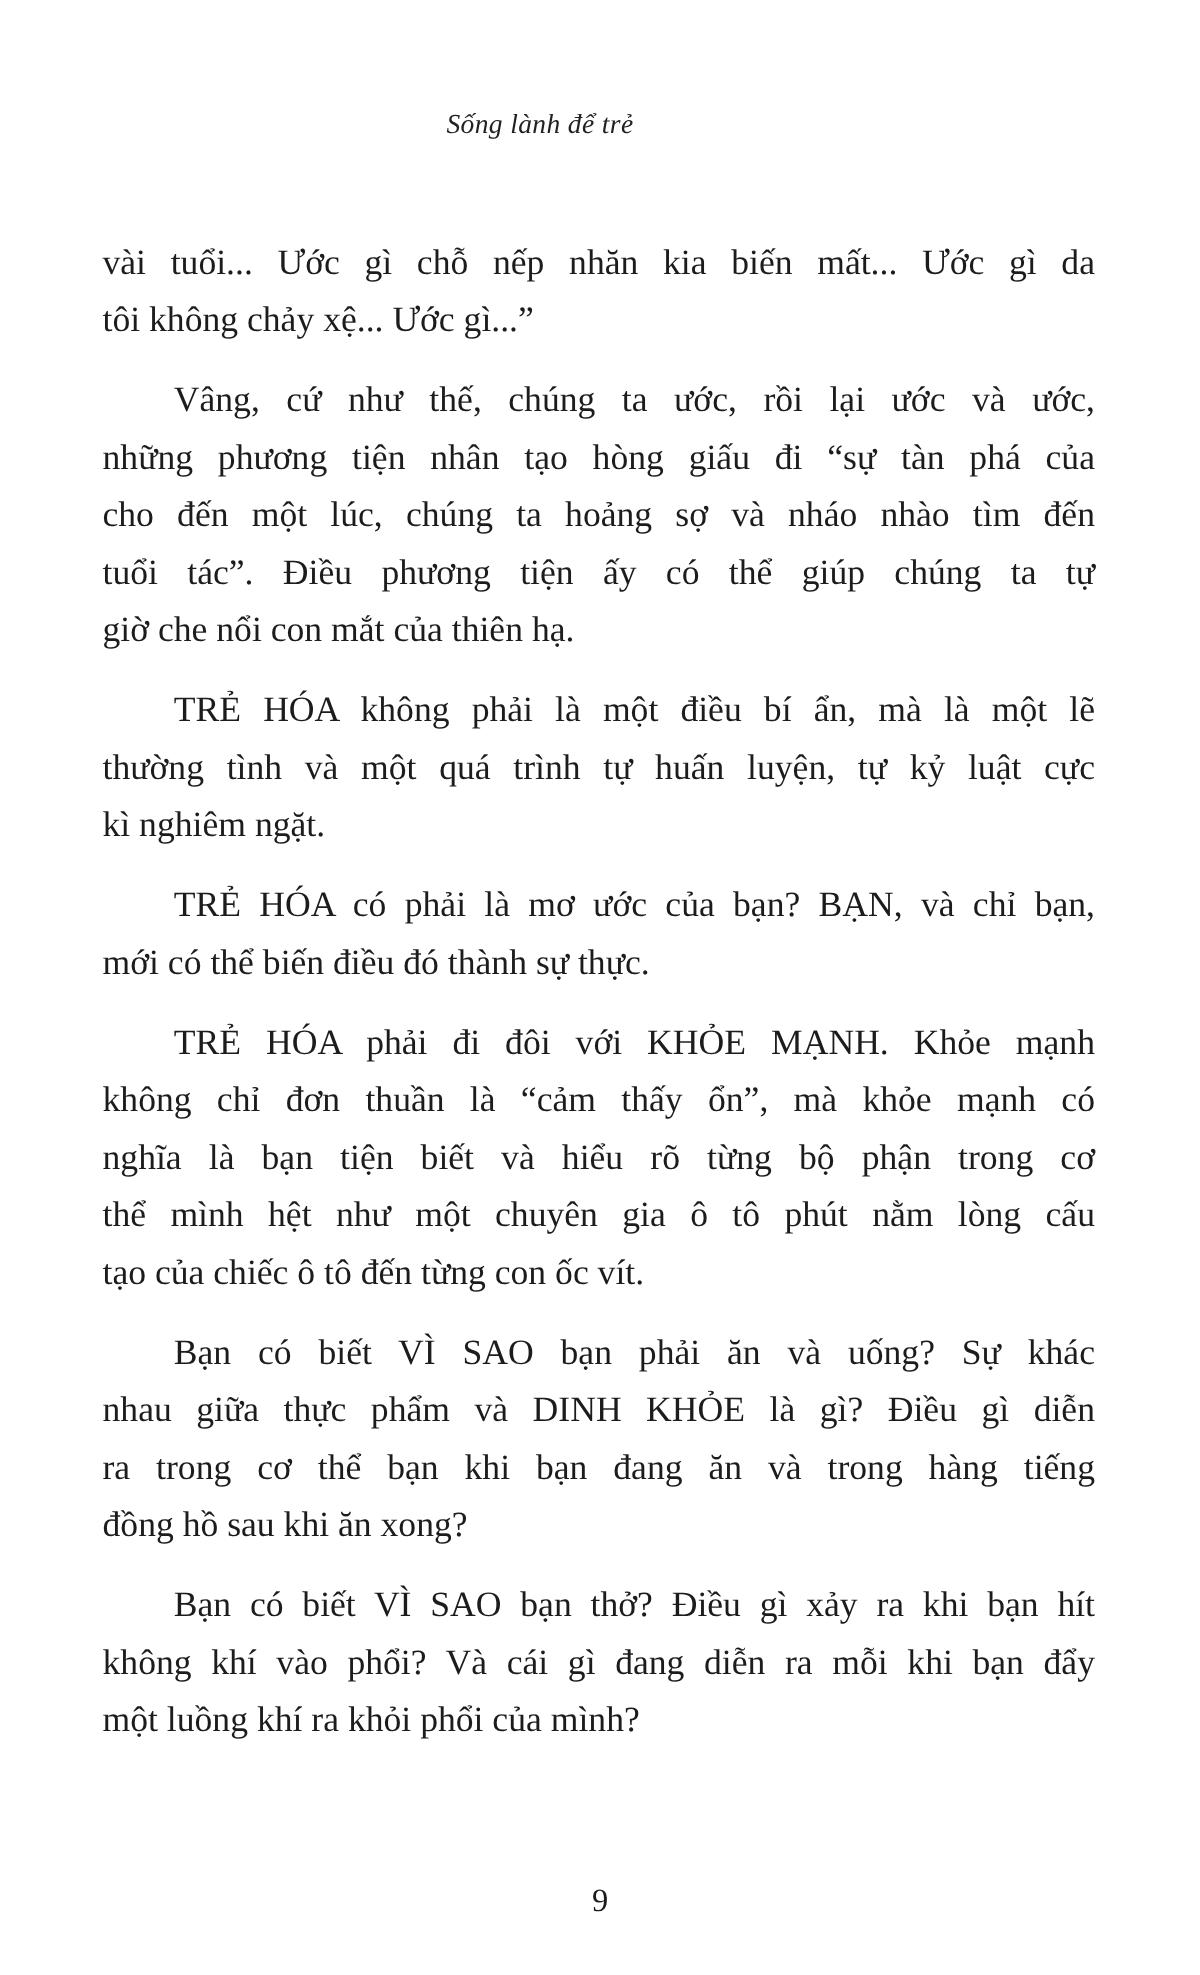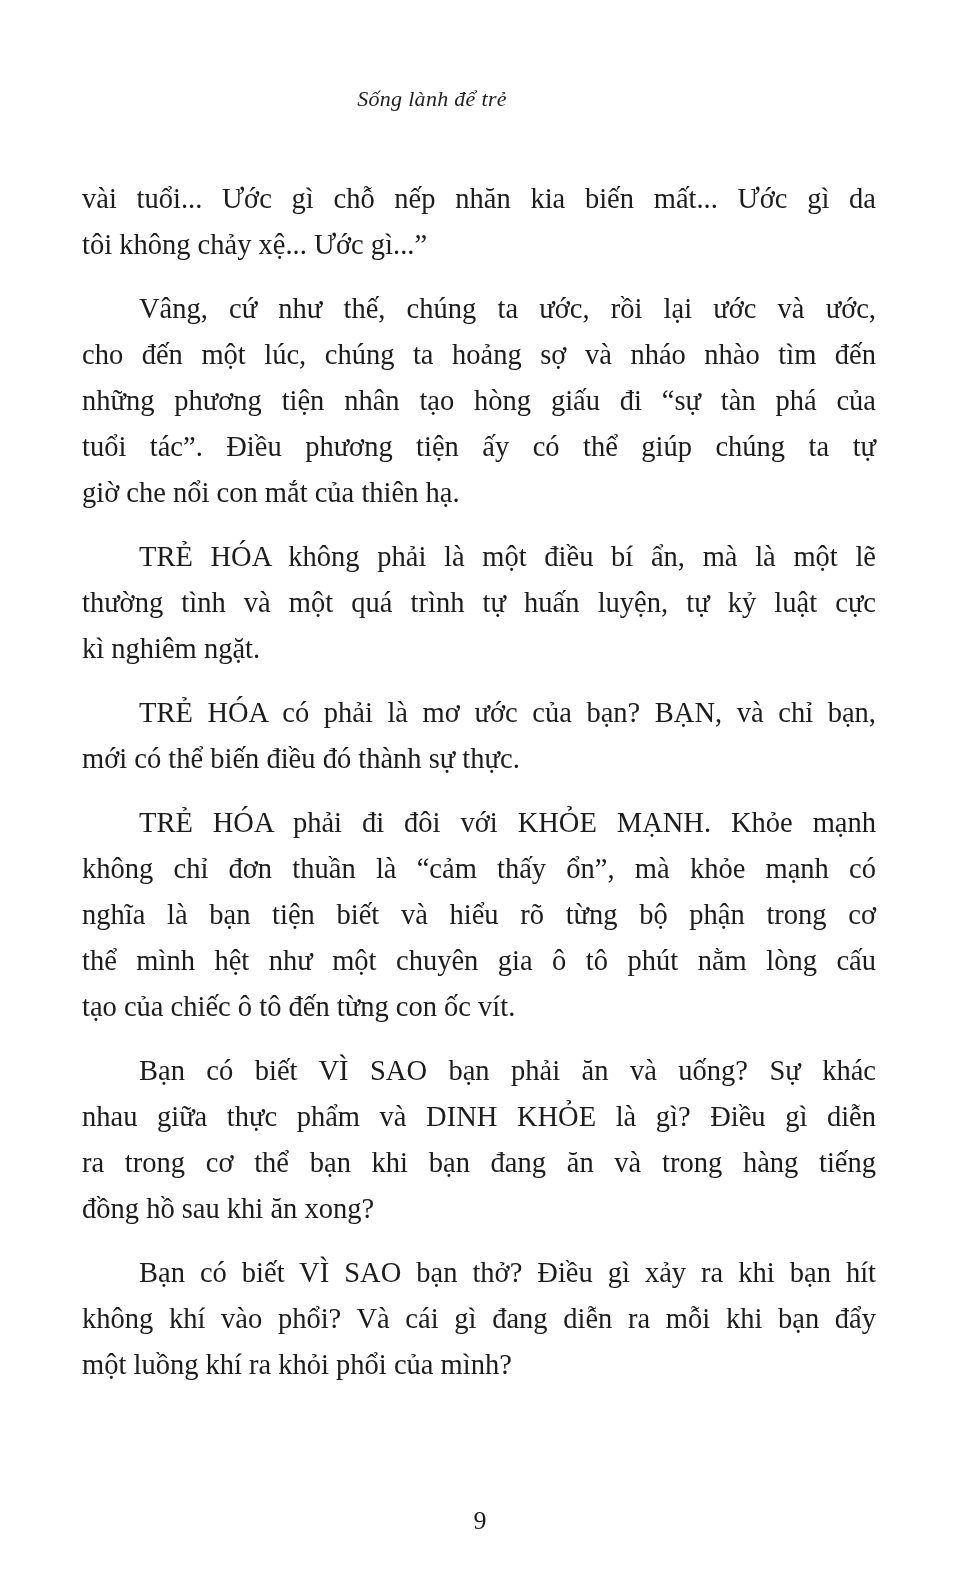--- a/index.html
+++ b/index.html
@@ -26,21 +26,21 @@
       letter-spacing: 0.3px;
       color: #222;
     }
     .body-text {
       position: absolute;
       left: 82px;
       width: 794px;
       top: 176px;
     }
     .para {
-      margin: 0 0 18px 0;
+      margin: 12px 0 18px 0;
     }
     .line {
       display: block;
       height: 46px;
       line-height: 46px;
       font-size: 28.5px;
       white-space: nowrap;
       text-align: justify;
       text-align-last: justify;
       transform-origin: left center;
@@ -68,22 +68,22 @@
 
 <div class="body-text">
 
   <p class="para">
     <span class="line">vài tuổi... Ước gì chỗ nếp nhăn kia biến mất... Ước gì da</span>
     <span class="line last">tôi không chảy xệ... Ước gì...”</span>
   </p>
 
   <p class="para">
     <span class="line indent">Vâng, cứ như thế, chúng ta ước, rồi lại ước và ước,</span>
+    <span class="line">những phương tiện nhân tạo hòng giấu đi “sự tàn phá của</span>
     <span class="line">cho đến một lúc, chúng ta hoảng sợ và nháo nhào tìm đến</span>
-    <span class="line">những phương tiện nhân tạo hòng giấu đi “sự tàn phá của</span>
     <span class="line">tuổi tác”. Điều phương tiện ấy có thể giúp chúng ta tự</span>
     <span class="line last">giờ che nổi con mắt của thiên hạ.</span>
   </p>
 
   <p class="para">
     <span class="line indent">TRẺ HÓA không phải là một điều bí ẩn, mà là một lẽ</span>
     <span class="line">thường tình và một quá trình tự huấn luyện, tự kỷ luật cực</span>
     <span class="line last">kì nghiêm ngặt.</span>
   </p>
 

